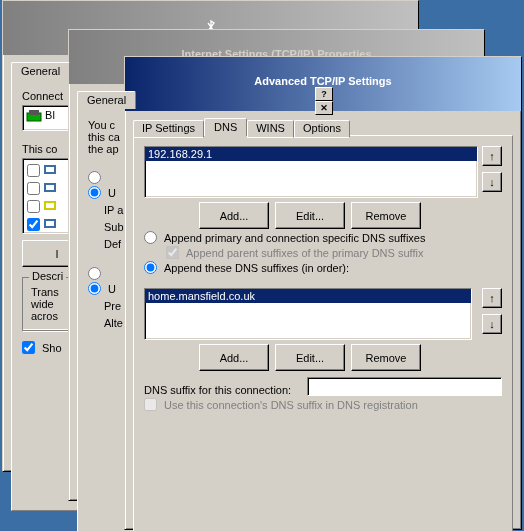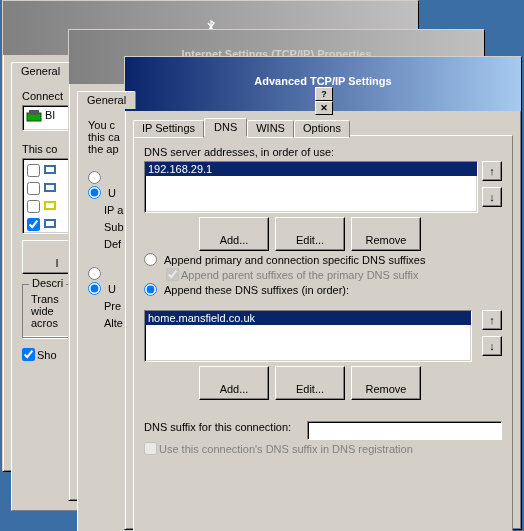--- a/index.html
+++ b/index.html
@@ -86,25 +86,25 @@
   .arrowbtn, .btn {
     background: #d4d0c8;
     border: 1px solid;
     border-color: #fff #000 #000 #fff;
     box-shadow: inset -1px -1px 0 #808080, inset 1px 1px 0 #d4d0c8;
     text-align: center;
     font-size: 11px;
     font-family: Tahoma, sans-serif;
   }
   .arrowbtn { width: 20px; height: 20px; line-height: 16px; font-family: Arial; }
-  .btn { min-width: 70px; height: 21px; padding: 16px 4px; }
+  .btn { min-width: 70px; height: 27px; padding: 4px 4px; }
   .btn-row { display: flex; gap: 6px; justify-content: flex-end; margin-top: 4px; }
   .lbl { margin-bottom: 3px; display: block; }
   .radio-row { display: flex; align-items: center; gap: 5px; margin: 2px 0; }
-  .check-row { display: flex; align-items: center; margin: 2px 0; }
+  .check-row { display: flex; align-items: center; gap: 5px; margin: 2px 0; }
   .disabled { color: #808080; }
   .groupbox {
     border: 1px solid #808080;
     box-shadow: inset -1px -1px 0 #fff, 1px 1px 0 #fff;
     padding: 8px;
     margin-top: 6px;
     position: relative;
   }
   input[type=text].field {
     border: 1px solid;
@@ -240,21 +240,20 @@
   </div>
   <div class="client">
     <div class="tabstrip">
       <div class="tab inactive">IP Settings</div>
       <div class="tab">DNS</div>
       <div class="tab inactive">WINS</div>
       <div class="tab inactive">Options</div>
     </div>
     <div class="tabpanel" style="height:394px;">
 
-      <div class="lbl">DNS server addresses, in order of use:</div>
       <div style="display:flex; gap:4px;">
         <div class="sunken-list" style="flex:1; height:50px;">
           <span class="list-sel">192.168.29.1</span>
         </div>
         <div style="display:flex; flex-direction:column; gap:6px;">
           <button class="arrowbtn">↑</button>
           <button class="arrowbtn">↓</button>
         </div>
       </div>
       <div class="btn-row" style="justify-content:center; margin-right:26px;">
@@ -285,21 +284,21 @@
           <button class="arrowbtn">↑</button>
           <button class="arrowbtn">↓</button>
         </div>
       </div>
       <div class="btn-row" style="justify-content:center; margin-right:26px;">
         <button class="btn">Add...</button>
         <button class="btn">Edit...</button>
         <button class="btn">Remove</button>
       </div>
 
-      <div style="display:flex; align-items:flex-start; gap:16px; margin-top:21px;">
+      <div style="display:flex; align-items:flex-end; gap:16px; margin-top:6px;">
         <span>DNS suffix for this connection:</span>
         <input type="text" class="field" style="flex: 1 1 0%;">
       </div>
 
       <div class="check-row disabled">
         <input type="checkbox" disabled="" style="">
         <span>Use this connection's DNS suffix in DNS registration</span>
       </div>
     </div>
 

